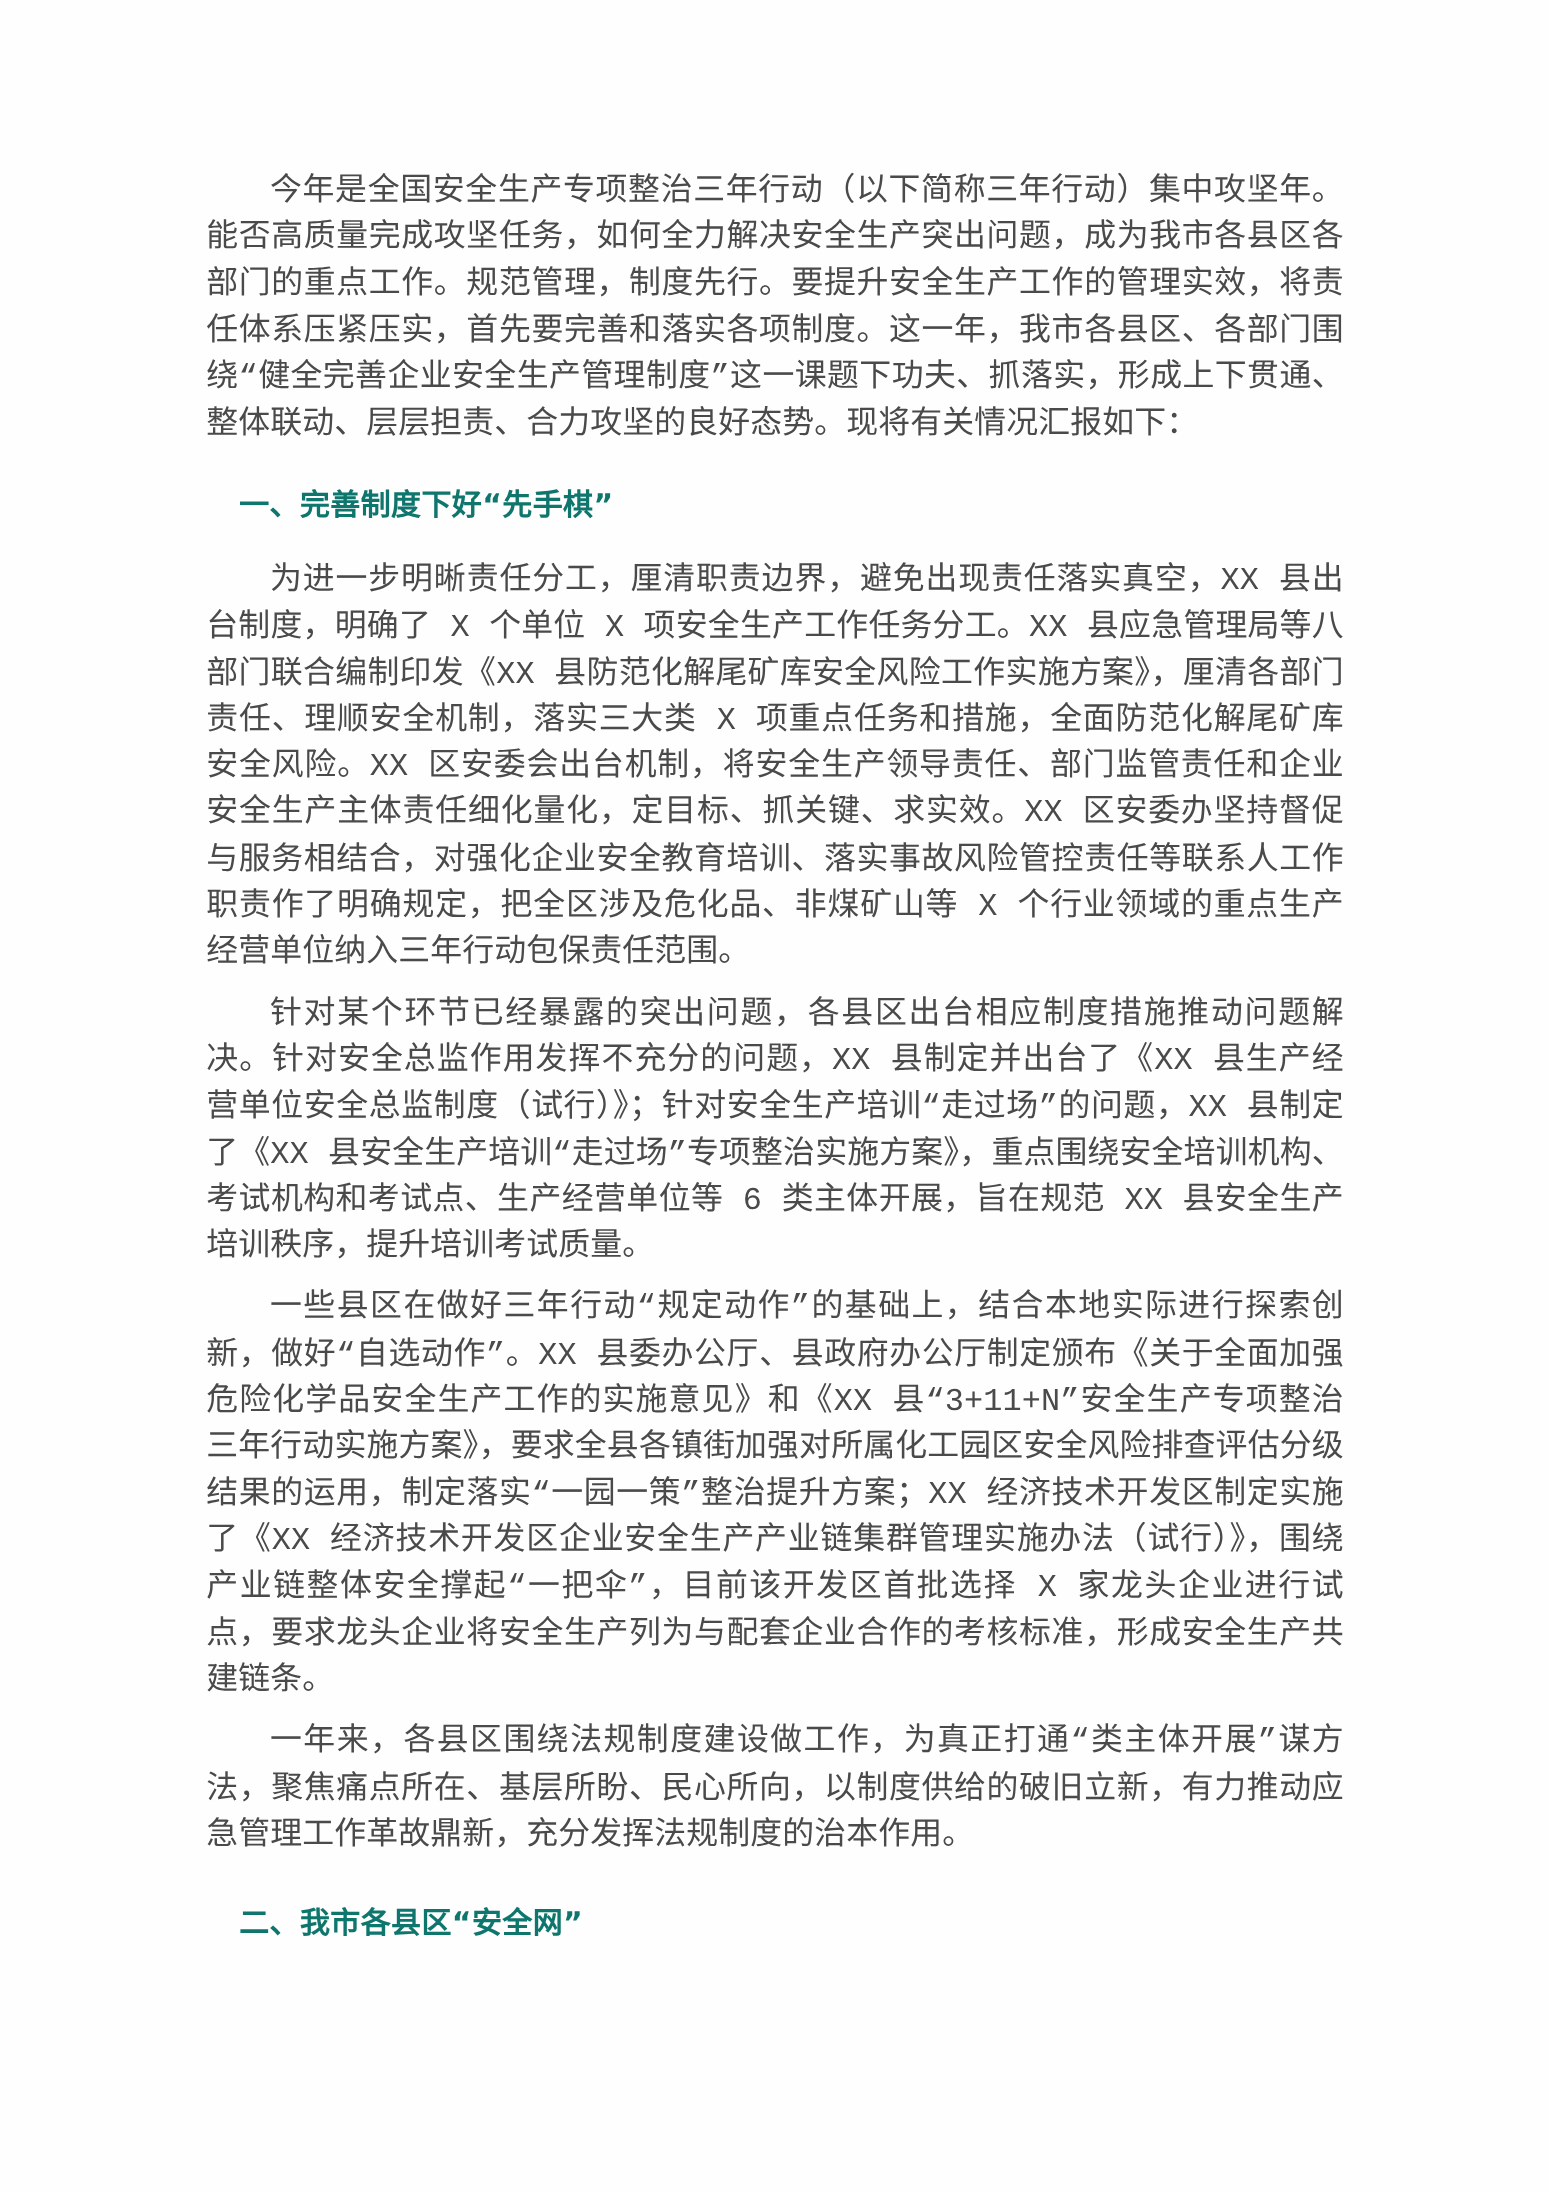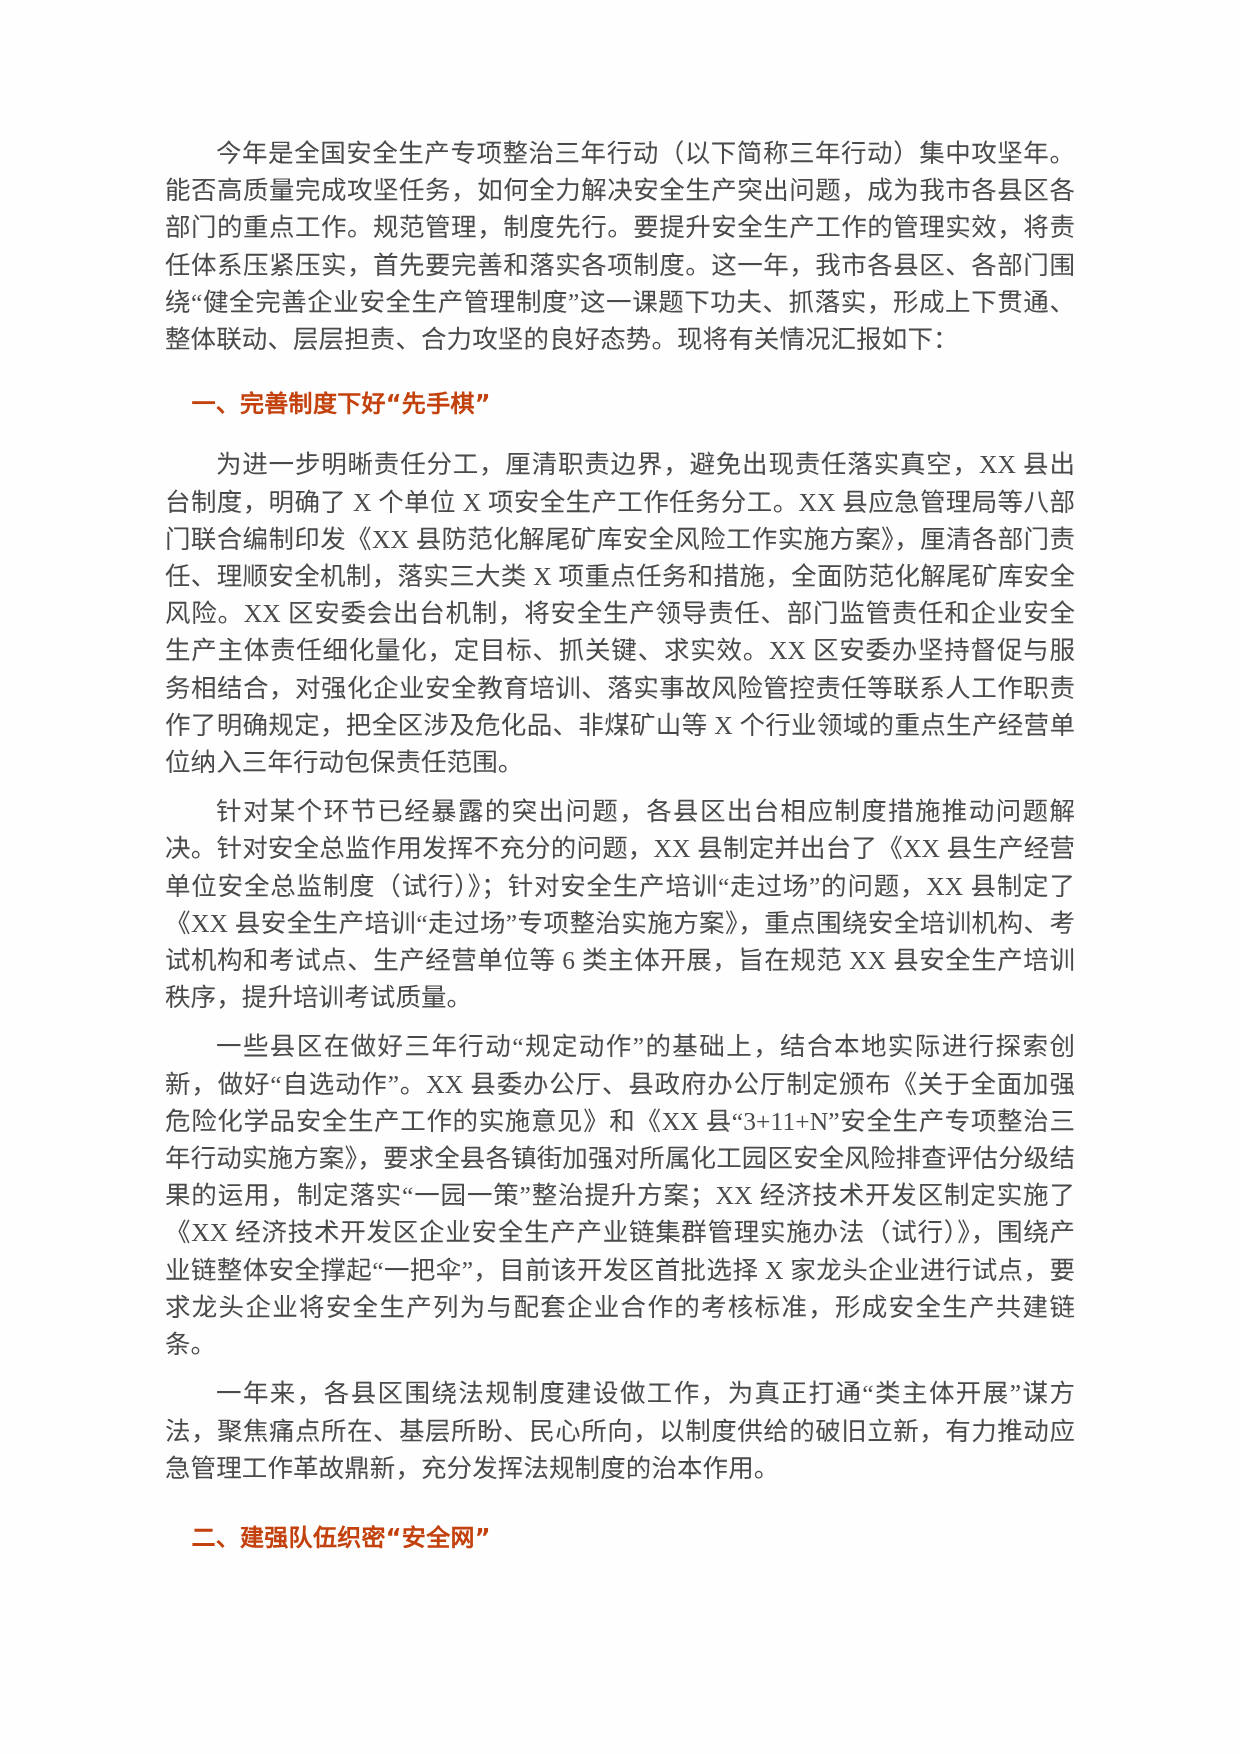--- a/index.html
+++ b/index.html
@@ -17,37 +17,37 @@
     box-sizing: border-box;
     overflow: hidden;
   }
   .page-body {
     position: absolute;
     left: 165px;
     top: 135px;
     width: 910px;
   }
   .para {
-    font-family: Liberation Serif, serif;
+    font-family: Liberation Mono, monospace;
     font-size: 25.5px;
     line-height: 37.2px;
     color: #4a4a4a;
     text-align: justify;
     text-justify: inter-ideograph;
     text-indent: 2em;
     margin: 0 0 3px 0;
     letter-spacing: 0.1px;
     word-break: break-all;
     -webkit-font-smoothing: antialiased;
   }
   .heading {
     font-family: "DejaVu Sans", "Liberation Sans", sans-serif;
     font-size: 24px;
     font-weight: bold;
-    color: #c2410c;
+    color: #0f766e;
     line-height: 37.2px;
     text-indent: 1.1em;
     margin: 16px 0 14px 0;
     letter-spacing: 0.3px;
   }
   .spacer-sm { height: 9px; }
   .spacer-md { height: 14px; }
 </style>
 </head>
 <body>
@@ -73,16 +73,16 @@
     <div class="spacer-sm"></div>
 
     <p class="para">一些县区在做好三年行动“规定动作”的基础上，结合本地实际进行探索创新，做好“自选动作”。XX 县委办公厅、县政府办公厅制定颁布《关于全面加强危险化学品安全生产工作的实施意见》和《XX 县“3+11+N”安全生产专项整治三年行动实施方案》，要求全县各镇街加强对所属化工园区安全风险排查评估分级结果的运用，制定落实“一园一策”整治提升方案；XX 经济技术开发区制定实施了《XX 经济技术开发区企业安全生产产业链集群管理实施办法（试行）》，围绕产业链整体安全撑起“一把伞”，目前该开发区首批选择 X 家龙头企业进行试点，要求龙头企业将安全生产列为与配套企业合作的考核标准，形成安全生产共建链条。</p>
 
     <div class="spacer-sm"></div>
 
     <p class="para">一年来，各县区围绕法规制度建设做工作，为真正打通“类主体开展”谋方法，聚焦痛点所在、基层所盼、民心所向，以制度供给的破旧立新，有力推动应急管理工作革故鼎新，充分发挥法规制度的治本作用。</p>
 
     <div class="spacer-md"></div>
 
-    <h2 class="heading">二、建强队伍织密“安全网”</h2>
+    <h2 class="heading">二、我市各县区“安全网”</h2>
 
   </div>
 </div>
 
 </body></html>

